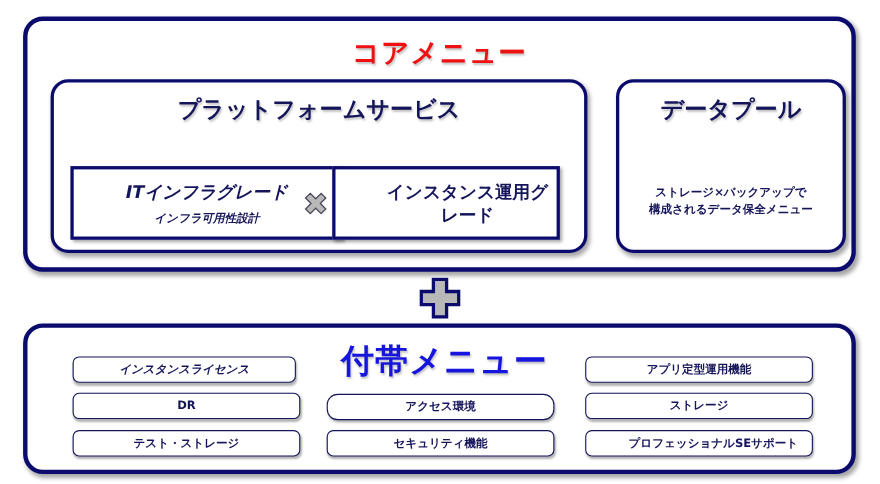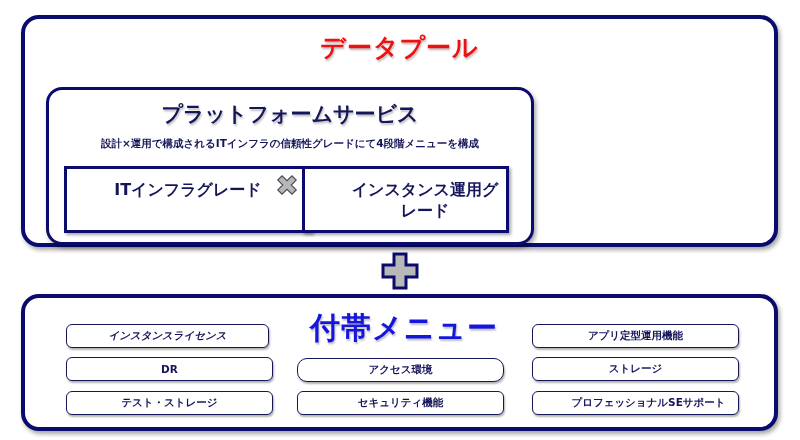--- a/index.html
+++ b/index.html
@@ -57,35 +57,40 @@
       position: absolute; left: 275px; top: 173px; width: 24px; height: 24px;
     }
     .plus {
       position: absolute; left: 381px; top: 252px; width: 38px; height: 38px;
     }
   </style>
 </head>
 <body>
 
 <div class="box outer" style="left:21px; top:15px; width:757px; height:232px;">
-  <div class="title-red" style="top:12px;">データプール</div>
+  <div class="title-red" style="top:12px;">コアメニュー</div>
 
-  <div class="box inner" style="left:21px; top:53px; width:488px; height:158px;margin-top:15px;">
+  <div class="box inner" style="left:21px; top:53px; width:488px; height:158px;">
     <div class="h-navy" style="top:10px;">プラットフォームサービス</div>
-    <div class="desc" style="top:46px;">設計×運用で構成されるITインフラの信頼性グレードにて4段階メニューを構成</div>
 
-    <div class="box grade" style="left:15px; top:76px; width:248px; height:67px;">
+    <div class="box grade" style="left:15px; top:76px; width:248px; height:67px;font-style:italic;">
       <div class="grade-title" style="top:11px;">ITインフラグレード</div>
+      <div class="grade-sub" style="top:38px;">インフラ可用性設計</div>
     </div>
 
     <div class="box grade" style="left:253px; top:76px; width:207px; height:67px;">
       <div class="grade-title" style="top:11px;padding-left:39px;">インスタンス運用グレード</div>
     </div>
   </div>
 
+  <div class="box inner" style="left:535px; top:53px; width:209px; height:158px;">
+    <div class="h-navy" style="top:10px;">データプール</div>
+    <div class="desc" style="top:93px;">ストレージ×バックアップで</div>
+    <div class="desc" style="top:109px;">構成されるデータ保全メニュー</div>
+  </div>
 </div>
 
 <svg class="times" viewBox="0 0 24 24">
   <g transform="rotate(45 12 12)">
     <path d="M9 2 H15 V9 H22 V15 H15 V22 H9 V15 H2 V9 H9 Z" fill="#b8b8b8" stroke="#4a4a5a" stroke-width="1.2"></path>
   </g>
 </svg>
 
 <svg class="plus" viewBox="0 0 38 38">
   <path d="M13 2 H25 V13 H36 V25 H25 V36 H13 V25 H2 V13 H13 Z" fill="#b8b8b8" stroke="#0b0b6e" stroke-width="3"></path>

